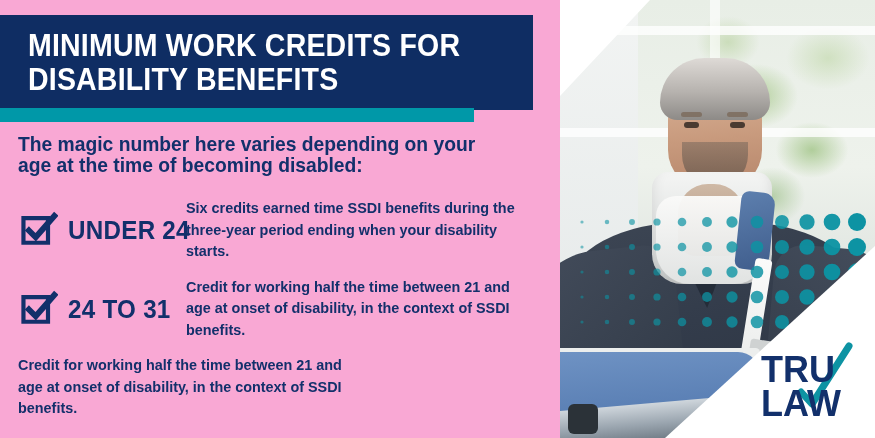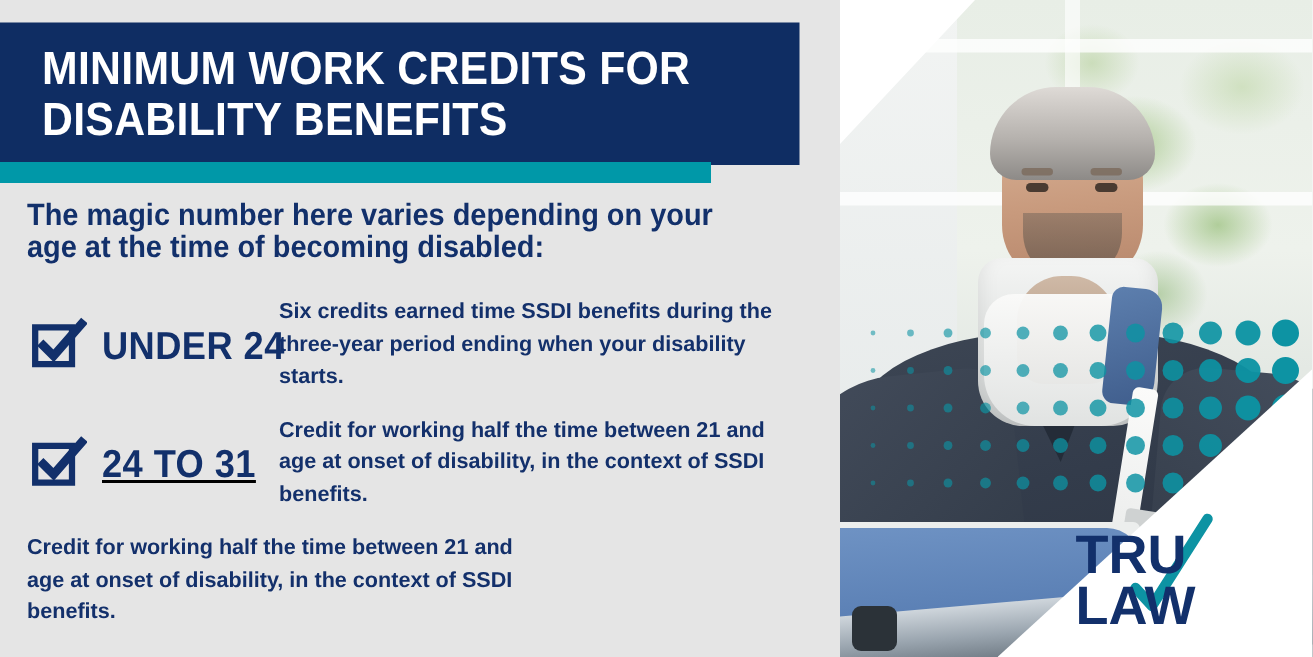--- a/index.html
+++ b/index.html
@@ -7,21 +7,21 @@
     padding: 0;
     background: #ffffff;
   }
   body {
     font-family: "Liberation Sans", sans-serif;
   }
   #infographic {
     position: relative;
     width: 875px;
     height: 438px;
-    background: #e5e5e5;
+    background: #f9a8d4;
     overflow: hidden;
   }
 
   
   .photo-panel {
     position: absolute;
     left: 560px;
     top: 0;
     width: 315px;
     height: 438px;
@@ -326,29 +326,29 @@
     font-family: "Liberation Sans", sans-serif;
     font-weight: 700;
     font-size: 14.4px;
     line-height: 21.5px;
     margin: 0;
     padding-top: 2px;
   }
   
   .rule-row[data-row="0"] .rule-left { width: 168px; align-items: center; }
   .rule-row[data-row="0"] .rule-desc { width: 345px; }
-  .rule-row[data-row="1"] .rule-left { width: 168px; text-decoration: underline; }
+  .rule-row[data-row="1"] .rule-left { width: 168px; }
   .rule-row[data-row="1"] .rule-desc { width: 345px; }
   .rule-row[data-row="2"] .rule-left { width: 186px; }
   .rule-row[data-row="2"] .rule-desc { width: 330px; }
 
   
   .logo {
     position: absolute;
-    left: 713px;
+    left: 757px;
     top: 338px;
     width: 112px;
     height: 84px;
   }
   .logo svg { display: block; }
 </style>
 </head>
 <body>
 
 <div id="infographic">

